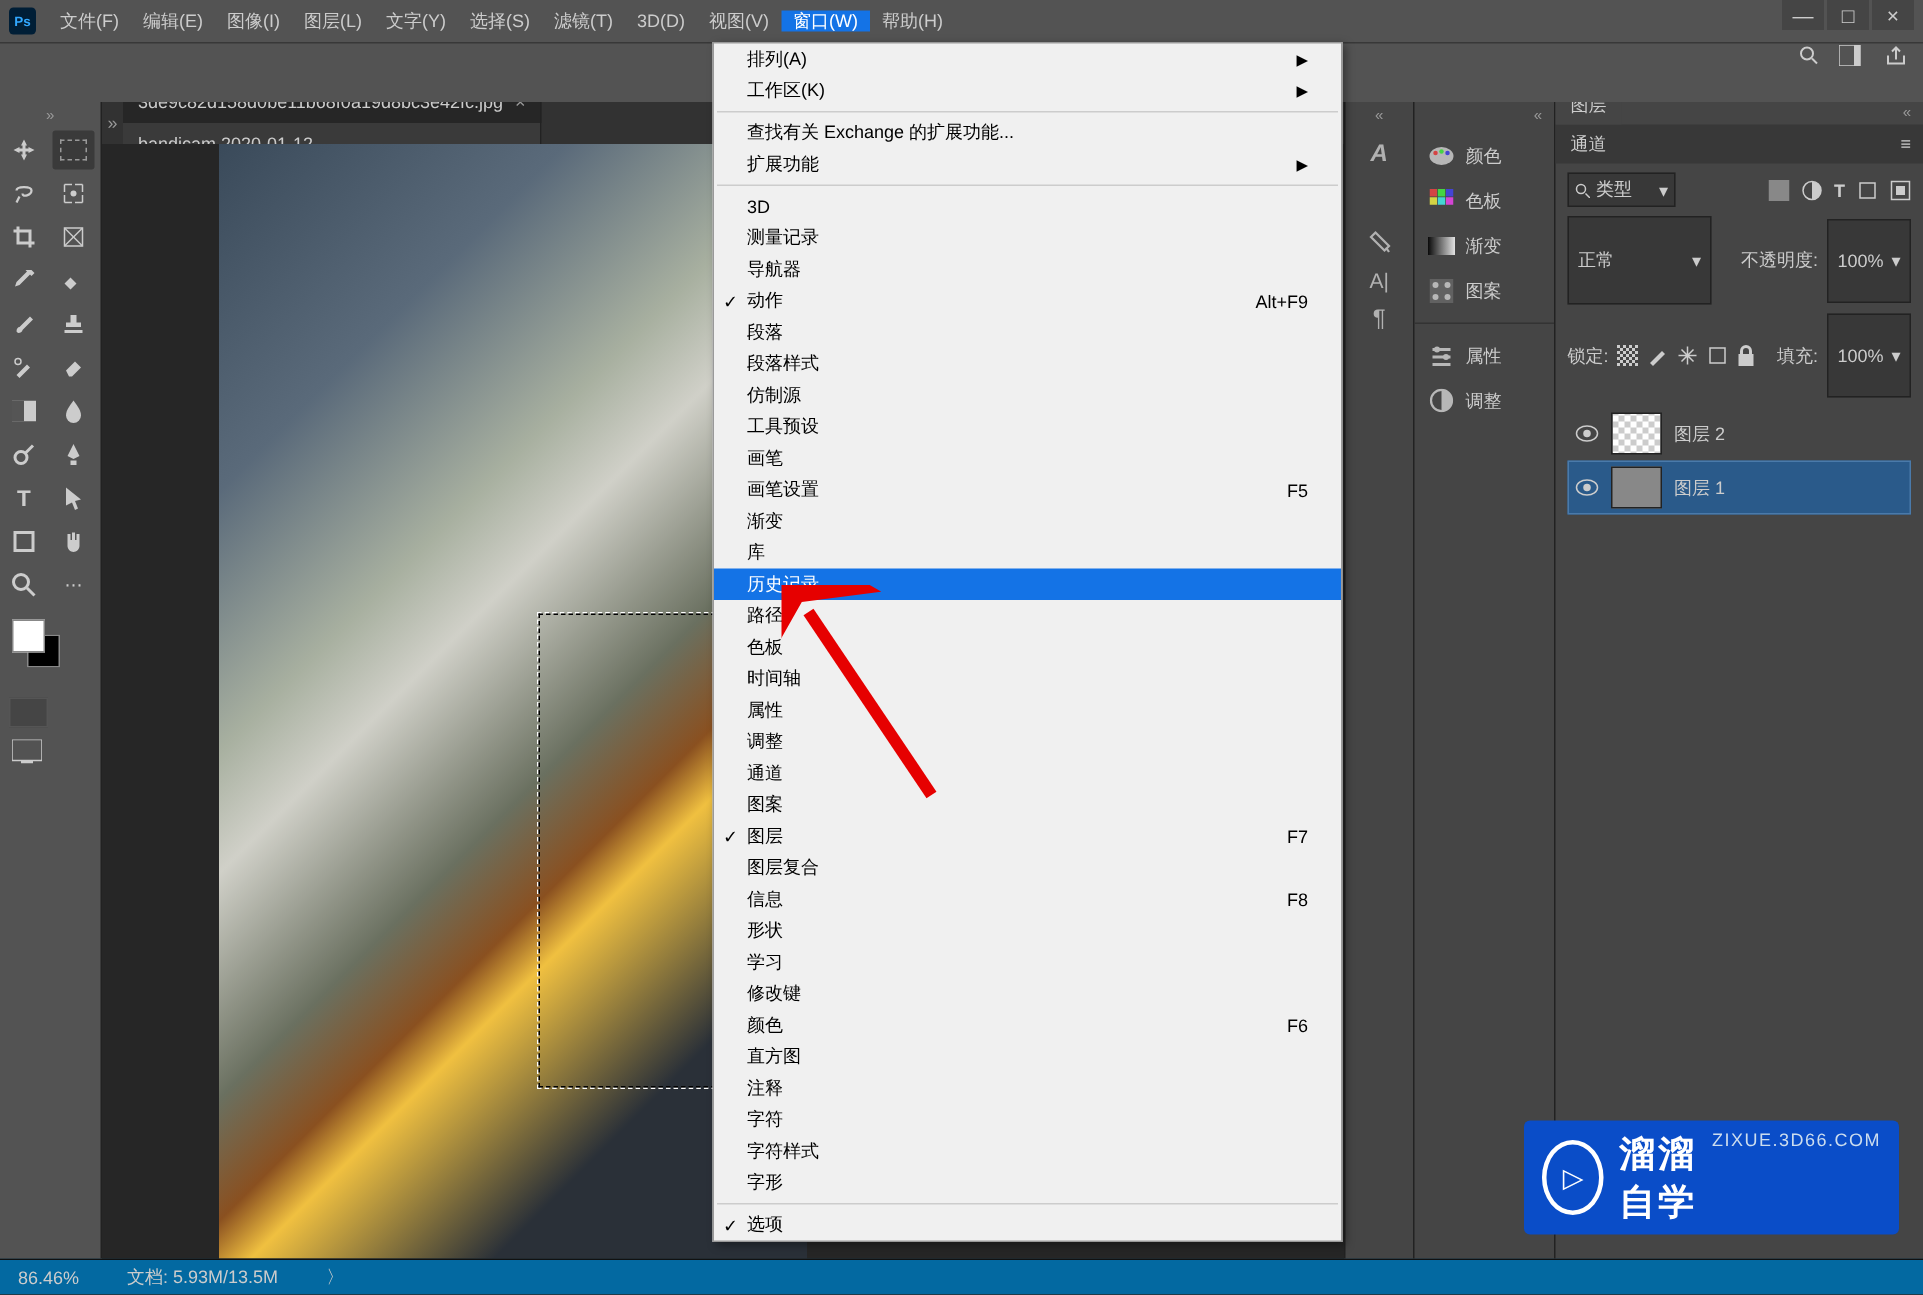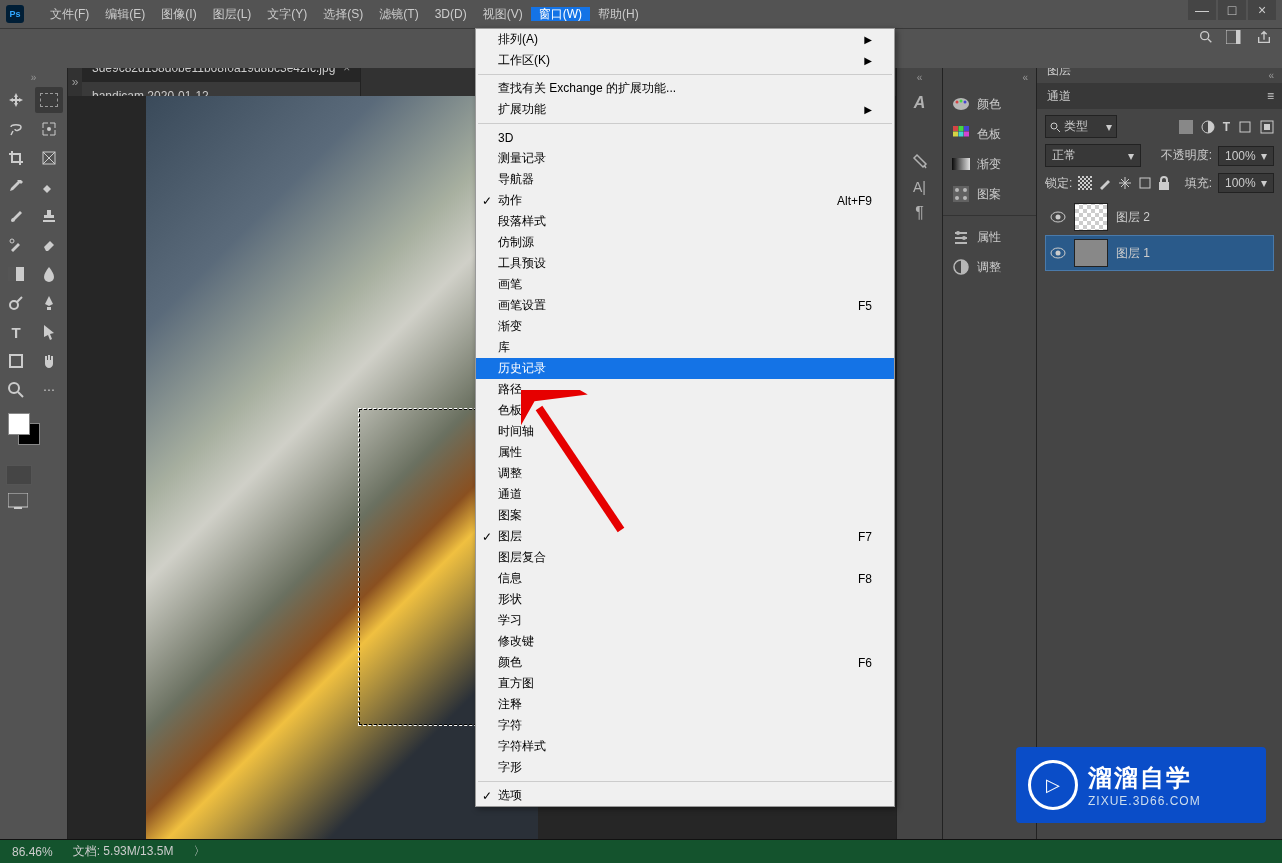--- a/index.html
+++ b/index.html
@@ -1,19 +1,19 @@
 <!DOCTYPE html>
 <html><head>
 <meta charset="utf-8">
 <style>
 * { margin: 0; padding: 0; box-sizing: border-box; font-family: "Microsoft YaHei", sans-serif; font-size: 12px; color: #ccc; user-select: none; }
 body { background: #323232; width: 1282px; height: 863px; overflow: hidden; position: relative; }
 
 .menubar { height: 28px; background: #535353; display: flex; align-items: center; padding: 0 6px; position: relative; }
-.ps-icon { width: 18px; height: 18px; background: #001e36; border-radius: 3px; display: flex; align-items: center; justify-content: center; margin-right: 18px; }
+.ps-icon { width: 18px; height: 18px; background: #001e36; border-radius: 3px; display: flex; align-items: center; justify-content: center; margin-right: 8px; }
 .ps-icon span { font-size: 9px; color: #31a8ff; font-weight: bold; }
 .menu-item { padding: 0 8px; height: 28px; line-height: 28px; cursor: pointer; }
 .menu-item.active { background: #1473e6; color: #fff; }
 .window-controls { position: absolute; right: 6px; top: 0; display: flex; gap: 2px; }
 .win-btn { width: 28px; height: 20px; background: #454545; display: flex; align-items: center; justify-content: center; cursor: pointer; font-size: 14px; }
 
 .options-bar { height: 40px; background: #535353; border-top: 1px solid #383838; display: flex; align-items: center; padding: 0 8px; gap: 10px; position: relative; flex-direction: column; }
 .home-btn { width: 24px; height: 24px; display: flex; align-items: center; justify-content: center; }
 .opt-sep { width: 1px; height: 26px; background: #383838; }
 .opt-label { color: #ccc; }
@@ -70,35 +70,35 @@
 .rp-arrows { text-align: right; padding: 2px 8px; color: #999; font-size: 10px; }
 .panel-tabs { height: 26px; background: #383838; display: flex; align-items: center; }
 .panel-tab { padding: 0 10px; height: 26px; line-height: 26px; cursor: pointer; }
 .panel-tab.active { background: #454545; }
 .panel-menu { margin-left: auto; padding: 0 8px; cursor: pointer; }
 .panel-body { padding: 6px 8px; }
 .filter-row { display: flex; align-items: center; gap: 6px; }
 .filter-input { background: #383838; border: 1px solid #222; padding: 2px 4px; display: flex; align-items: center; gap: 4px; flex: 0 0 72px; }
 .filter-icons { display: flex; gap: 8px; margin-left: auto; }
 .blend-row { display: flex; align-items: center; gap: 6px; margin-top: 6px; }
-.sel { background: #383838; border: 1px solid #222; padding: 2px 6px; display: flex; align-items: center; justify-content: space-between; }
+.sel { background: #383838; border: 1px solid #222; padding: 20px 6px; display: flex; align-items: center; justify-content: space-between; }
 .lock-row { display: flex; align-items: center; gap: 6px; margin-top: 6px; }
 .layer-list { margin-top: 6px; }
 .layer-item { display: flex; align-items: center; gap: 8px; padding: 3px 4px; border: 1px solid transparent; }
 .layer-item.selected { background: #2a5a8a; border: 1px solid #4a7aaa; }
 .layer-eye { width: 16px; height: 16px; display: flex; align-items: center; justify-content: center; }
 .layer-thumb { width: 34px; height: 28px; background: #888; border: 1px solid #222; }
 .layer-thumb.checker { background: repeating-conic-gradient(#ccc 0 25%, #fff 0 50%) 0/8px 8px; }
 
-.status-bar { height: 24px; background: #14532d; display: flex; align-items: center; padding: 0 12px; gap: 20px; border-top: 1px solid #111; }
+.status-bar { height: 24px; background: #0369a1; display: flex; align-items: center; padding: 0 12px; gap: 32px; border-top: 1px solid #111; }
 
 .watermark { position: absolute; right: 16px; bottom: 40px; width: 250px; height: 76px; background: #0a4dc8; border-radius: 4px; display: flex; align-items: center; padding: 0 12px; gap: 10px; z-index: 500; }
 .wm-logo { width: 50px; height: 50px; border: 3px solid #fff; border-radius: 50%; display: flex; align-items: center; justify-content: center; }
 .wm-logo span { color: #fff; font-size: 18px; }
-.wm-text { display: flex; flex-direction: column; }
+.wm-text { display: flex; flex-direction: row; }
 .wm-text .line1 { color: #fff; font-size: 24px; font-weight: bold; letter-spacing: 2px; }
 .wm-text .line2 { color: #cde; font-size: 12px; letter-spacing: 1px; }
 
 svg { display: block; }
 </style>
 </head>
 <body>
 
 <div class="menubar">
   <div class="ps-icon">
@@ -583,20 +583,24 @@
     <div class="dd-item" style="position: relative;">
       <span>导航器</span>
       <span></span>
     </div>
     <div class="dd-item" style="position: relative;">
       <span class="check">✓</span>
       <span>动作</span>
       <span>Alt+F9</span>
     </div>
     <div class="dd-item" style="position: relative;">
+      <span>段落</span>
+      <span></span>
+    </div>
+    <div class="dd-item" style="position: relative;">
       <span>段落样式</span>
       <span></span>
     </div>
     <div class="dd-item" style="position: relative;">
       <span>仿制源</span>
       <span></span>
     </div>
     <div class="dd-item" style="position: relative;">
       <span>工具预设</span>
       <span></span>

